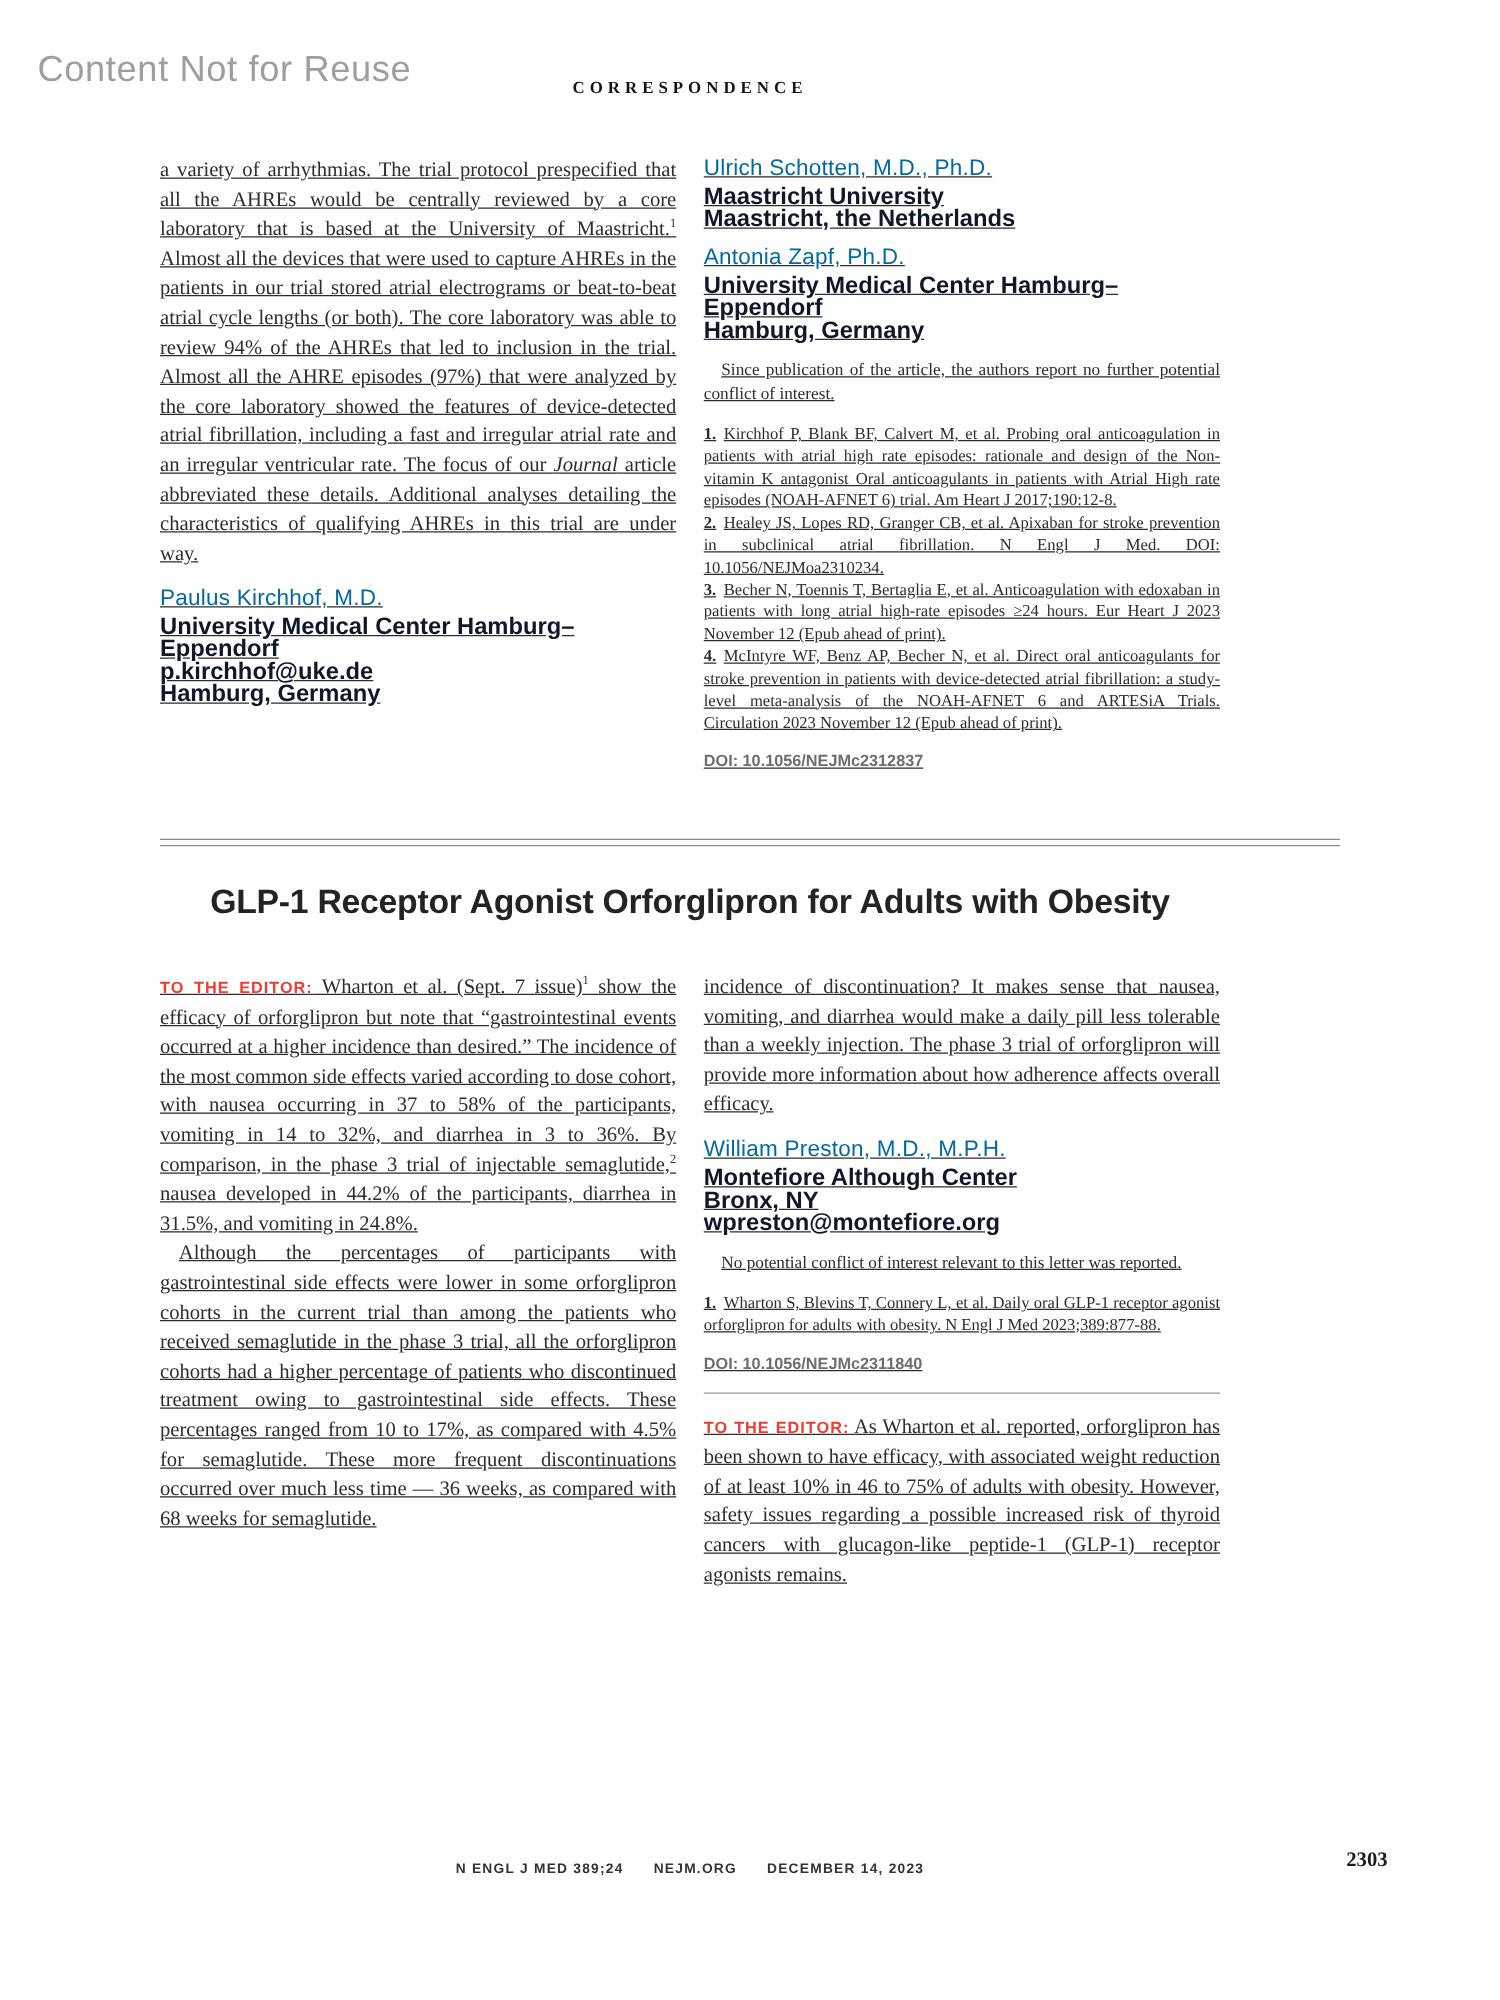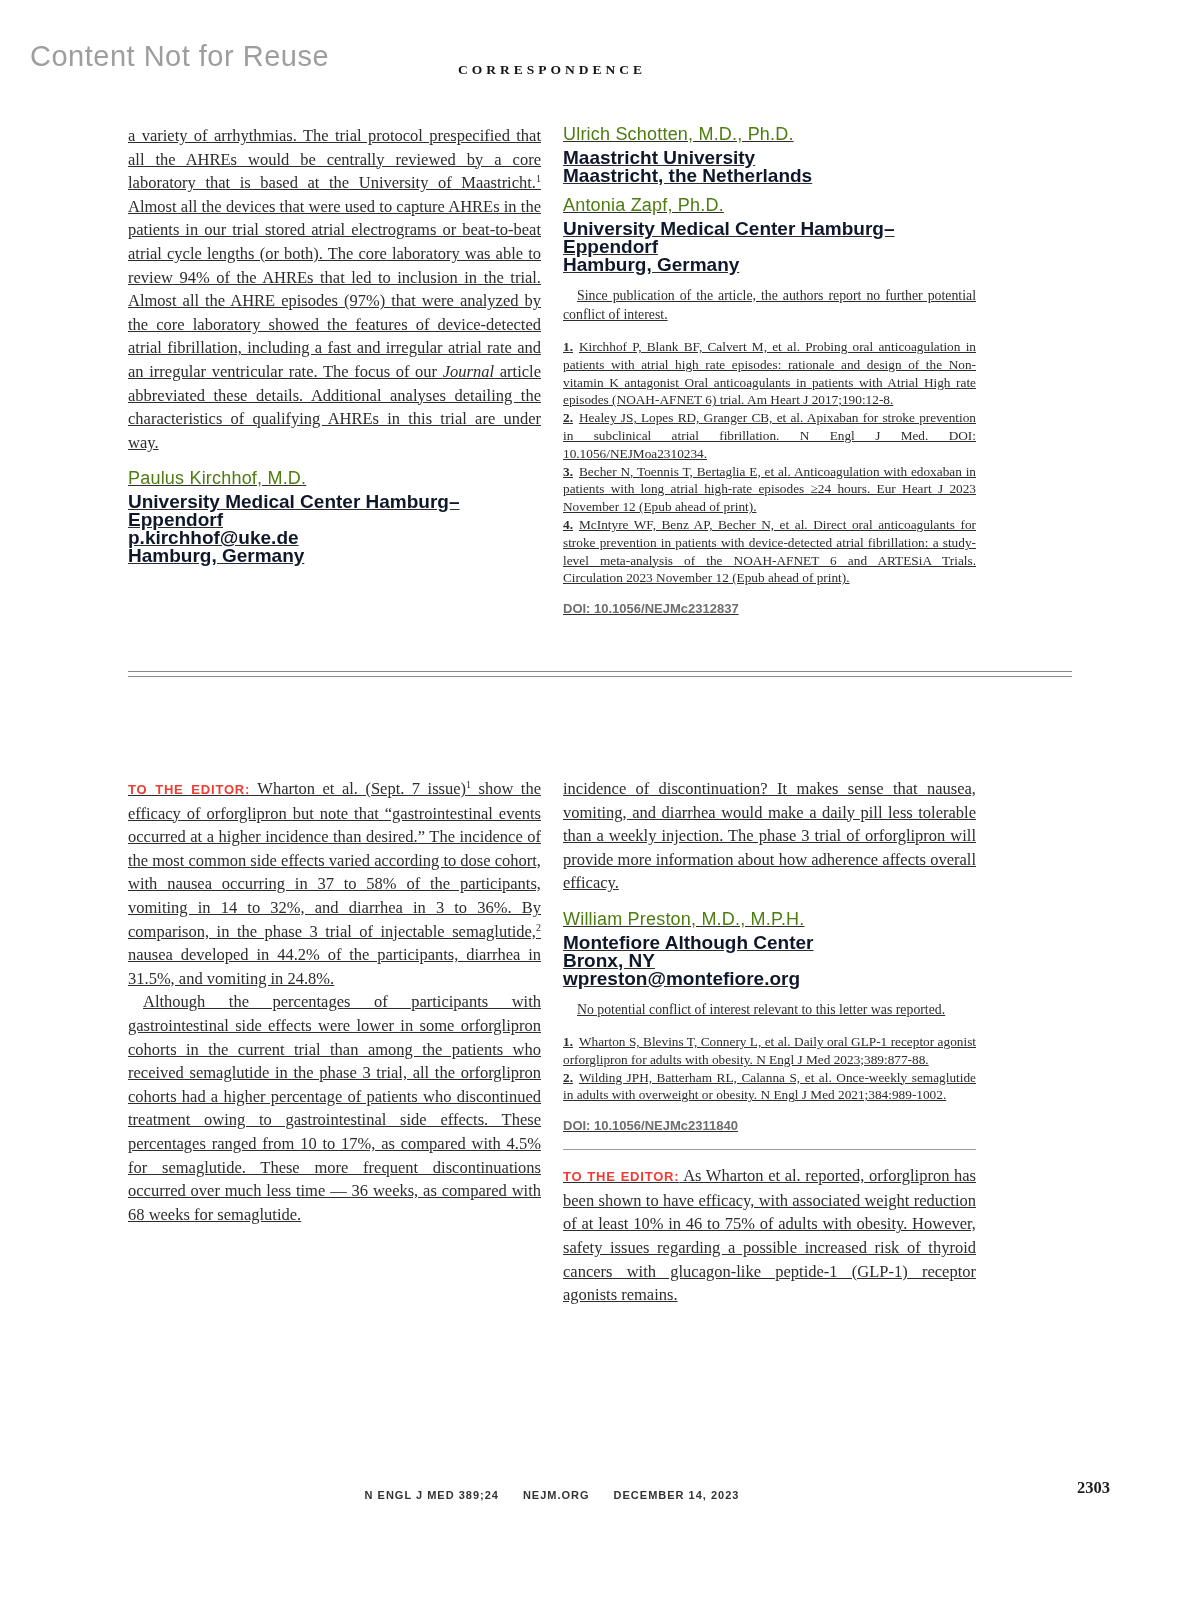--- a/index.html
+++ b/index.html
@@ -28,21 +28,21 @@
   .body-text.indent { text-indent:15px; }
   .body-text + .body-text { margin-top:0; }
   sup { font-size:10px; line-height:0; vertical-align:super; }
   .j-italic { font-style:italic; }
   .lead-in {
     font-family:"Liberation Sans", sans-serif; font-weight:bold;
     font-size:13px; letter-spacing:0.8px; color:#ee3b33;
   }
   .sig-name {
     font-family:"Liberation Sans", sans-serif; font-size:18px;
-    color:#4d7c0f; margin:14px 0 4px 0; letter-spacing:0.2px;
+    color:#0369a1; margin:14px 0 4px 0; letter-spacing:0.2px;
   }
   .sig-affil {
     font-family:"Liberation Sans", sans-serif; font-size:19px;
     font-weight:600; color:#0f172a; line-height:18px;
   }
   .coi {
     font-size:13.8px; line-height:19px; text-align:justify;
     text-indent:14px; margin:12px 0 0 0; color:#2d2d2d;
   }
   .refs { margin-top:14px; }
@@ -120,40 +120,40 @@
         <p class="ref"><b>3.</b><span>Becher N, Toennis T, Bertaglia E, et al. Anticoagulation with edoxaban in patients with long atrial high-rate episodes ≥24 hours. Eur Heart J 2023 November 12 (Epub ahead of print).</span></p>
         <p class="ref"><b>4.</b><span>McIntyre WF, Benz AP, Becher N, et al. Direct oral anticoagulants for stroke prevention in patients with device-detected atrial fibrillation: a study-level meta-analysis of the NOAH-AFNET 6 and ARTESiA Trials. Circulation 2023 November 12 (Epub ahead of print).</span></p>
       </div>
 
       <div class="doi">DOI: 10.1056/NEJMc2312837</div>
     </div>
   </div>
 
   <div class="double-rule"></div>
 
+  <div class="article-title">GLP-1 Receptor Agonist Orforglipron for Adults with Obesity</div>
 
   <div class="row row2">
     <div class="col">
       <p class="body-text"><span class="lead-in">TO THE EDITOR:</span><span> Wharton et al. (Sept. 7 issue)</span><sup>1</sup><span> show the efficacy of orforglipron but note that “gastrointestinal events occurred at a higher incidence than desired.” The incidence of the most common side effects varied according to dose cohort, with nausea occurring in 37 to 58% of the participants, vomiting in 14 to 32%, and diarrhea in 3 to 36%. By comparison, in the phase 3 trial of injectable semaglutide,</span><sup>2</sup><span> nausea developed in 44.2% of the participants, diarrhea in 31.5%, and vomiting in 24.8%.</span></p>
       <p class="body-text indent">Although the percentages of participants with gastrointestinal side effects were lower in some orforglipron cohorts in the current trial than among the patients who received semaglutide in the phase 3 trial, all the orforglipron cohorts had a higher percentage of patients who discontinued treatment owing to gastrointestinal side effects. These percentages ranged from 10 to 17%, as compared with 4.5% for semaglutide. These more frequent discontinuations occurred over much less time — 36 weeks, as compared with 68 weeks for semaglutide.</p>
     </div>
 
     <div class="col">
       <p class="body-text">incidence of discontinuation? It makes sense that nausea, vomiting, and diarrhea would make a daily pill less tolerable than a weekly injection. The phase 3 trial of orforglipron will provide more information about how adherence affects overall efficacy.</p>
 
       <div class="sig-name">William Preston, M.D., M.P.H.</div>
       <div class="sig-affil">Montefiore Although Center</div>
       <div class="sig-affil">Bronx, NY</div>
       <div class="sig-affil">wpreston@montefiore.org</div>
 
       <p class="coi">No potential conflict of interest relevant to this letter was reported.</p>
 
       <div class="refs">
         <p class="ref"><b>1.</b><span>Wharton S, Blevins T, Connery L, et al. Daily oral GLP-1 receptor agonist orforglipron for adults with obesity. N Engl J Med 2023;389:877-88.</span></p>
-        <p class="ref"><b>2.</b><span>Wilding JPH, Batterham RL, Calanna S, et al. Once-weekly semaglutide in adults with overweight or obesity. N Engl J Med 2021;384:989-1002.</span></p>
       </div>
 
       <div class="doi">DOI: 10.1056/NEJMc2311840</div>
 
       <hr class="thin-rule">
 
       <p class="body-text letter2-block"><span class="lead-in">TO THE EDITOR:</span><span> As Wharton et al. reported, orforglipron has been shown to have efficacy, with associated weight reduction of at least 10% in 46 to 75% of adults with obesity. However, safety issues regarding a possible increased risk of thyroid cancers with glucagon-like peptide-1 (GLP-1) receptor agonists remains.</span></p>
     </div>
   </div>
 

